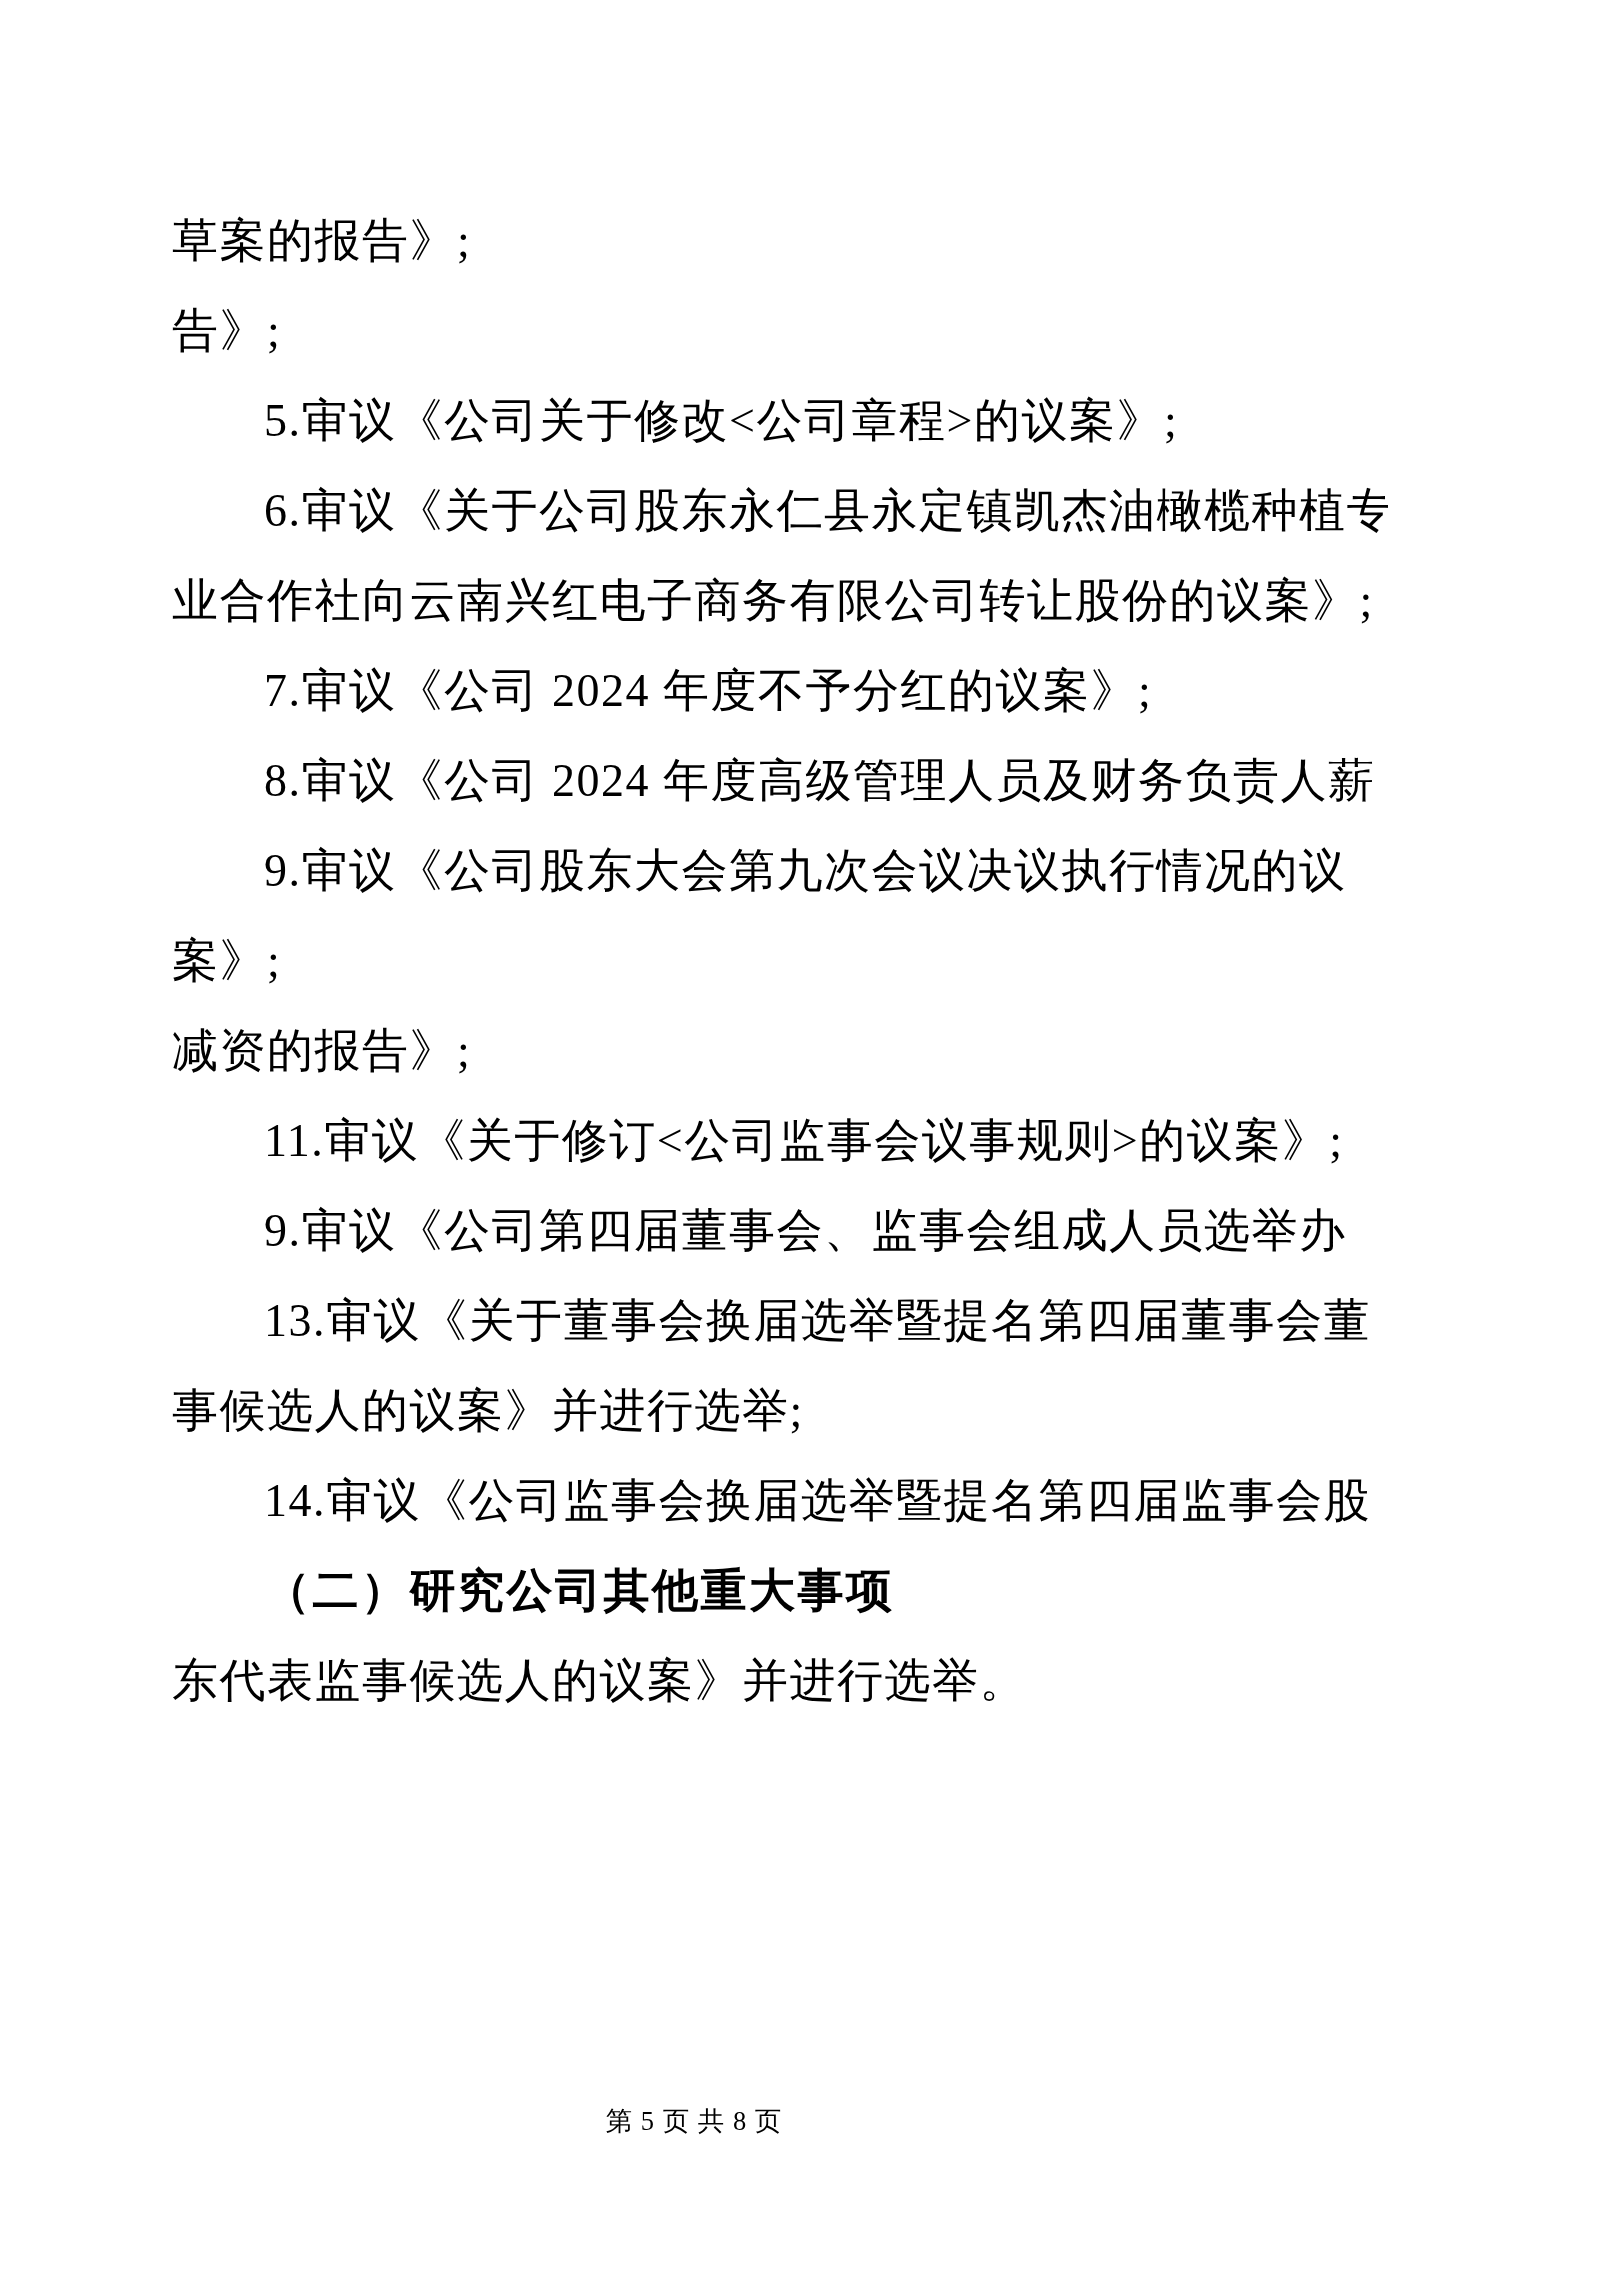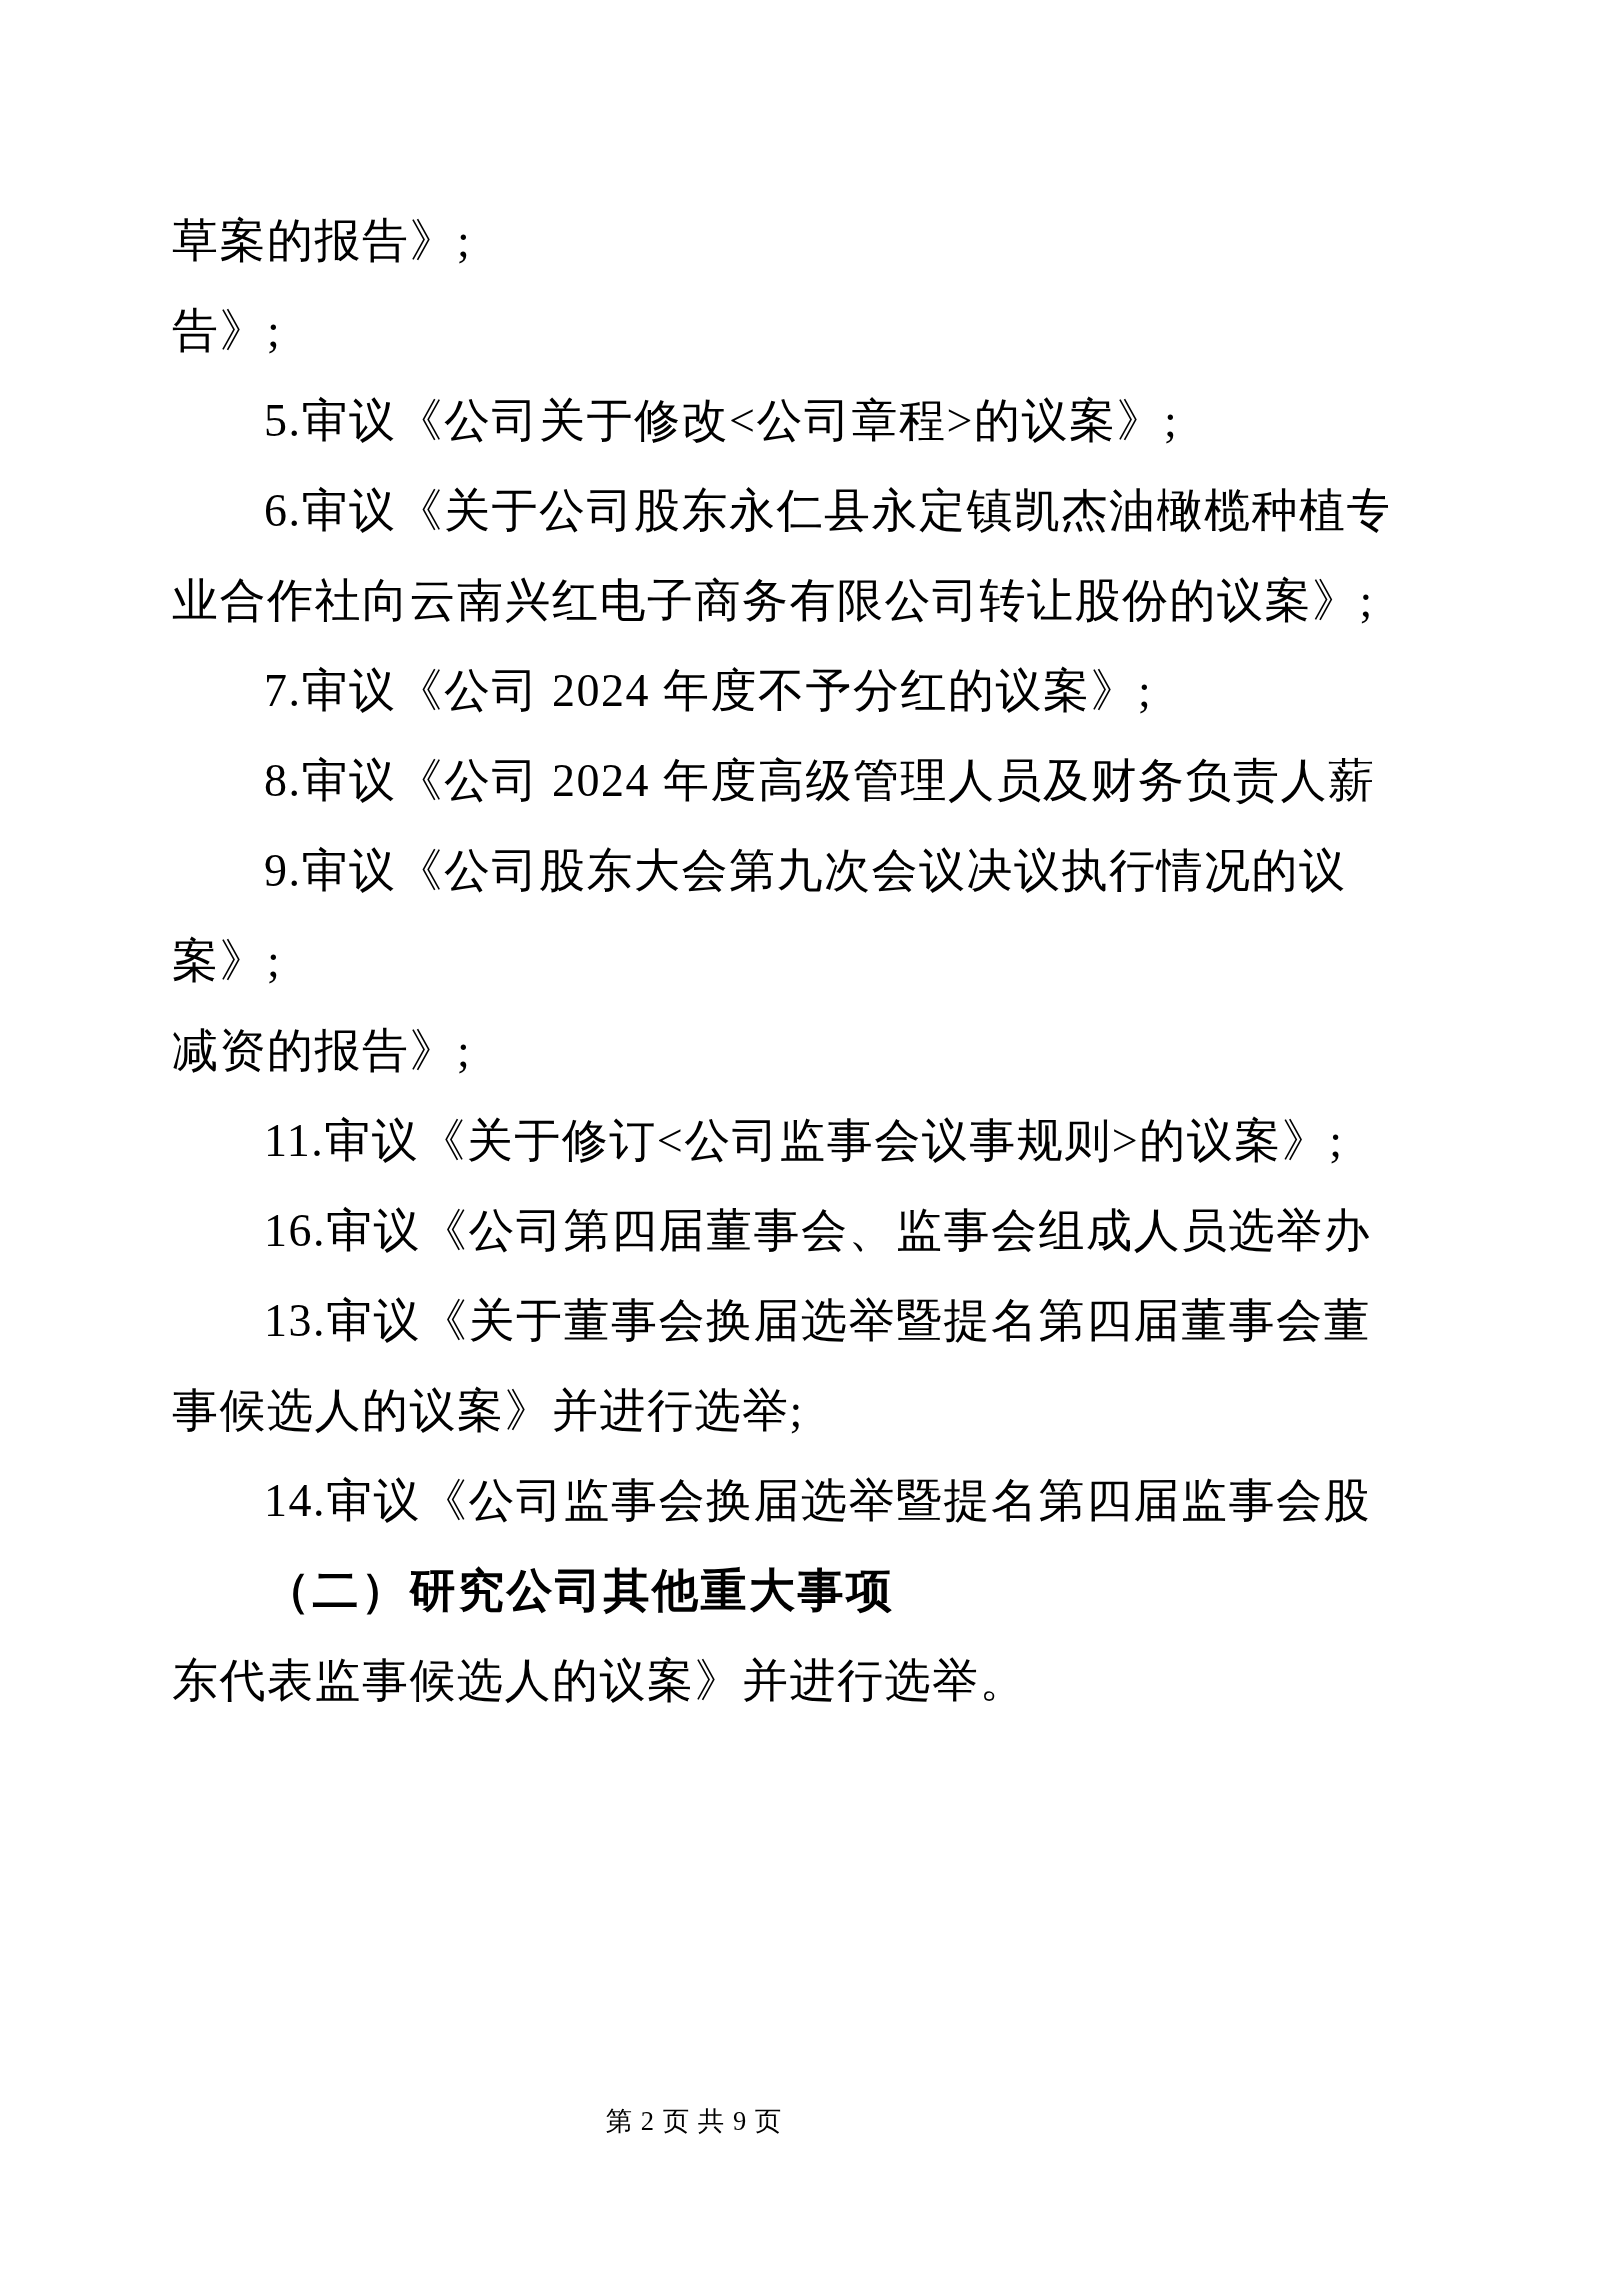--- a/index.html
+++ b/index.html
@@ -55,22 +55,22 @@
       <div class="doc-line">告》;</div>
       <div class="doc-line indent">5.审议《公司关于修改&lt;公司章程&gt;的议案》;</div>
       <div class="doc-line indent">6.审议《关于公司股东永仁县永定镇凯杰油橄榄种植专</div>
       <div class="doc-line">业合作社向云南兴红电子商务有限公司转让股份的议案》;</div>
       <div class="doc-line indent">7.审议《公司 2024 年度不予分红的议案》;</div>
       <div class="doc-line indent">8.审议《公司 2024 年度高级管理人员及财务负责人薪</div>
       <div class="doc-line indent">9.审议《公司股东大会第九次会议决议执行情况的议</div>
       <div class="doc-line">案》;</div>
       <div class="doc-line">减资的报告》;</div>
       <div class="doc-line indent">11.审议《关于修订&lt;公司监事会议事规则&gt;的议案》;</div>
-      <div class="doc-line indent">16.审议《公司第四届董事会、监事会组成人员选举办</div>
+      <div class="doc-line indent">9.审议《公司第四届董事会、监事会组成人员选举办</div>
       <div class="doc-line indent">13.审议《关于董事会换届选举暨提名第四届董事会董</div>
       <div class="doc-line">事候选人的议案》并进行选举;</div>
       <div class="doc-line indent">14.审议《公司监事会换届选举暨提名第四届监事会股</div>
       <div class="doc-line indent bold">（二）研究公司其他重大事项</div>
       <div class="doc-line">东代表监事候选人的议案》并进行选举。</div>
     </div>
-  <div class="footer">第 2 页 共 9 页</div>
+  <div class="footer">第 5 页 共 8 页</div>
 </div>
 
 
 </body></html>

